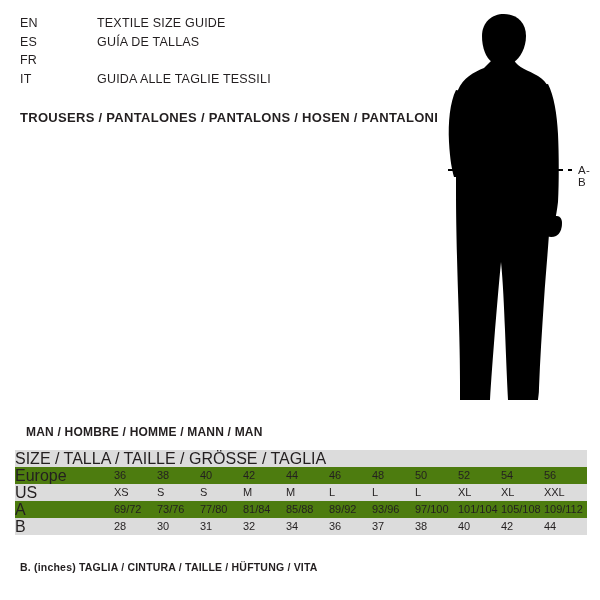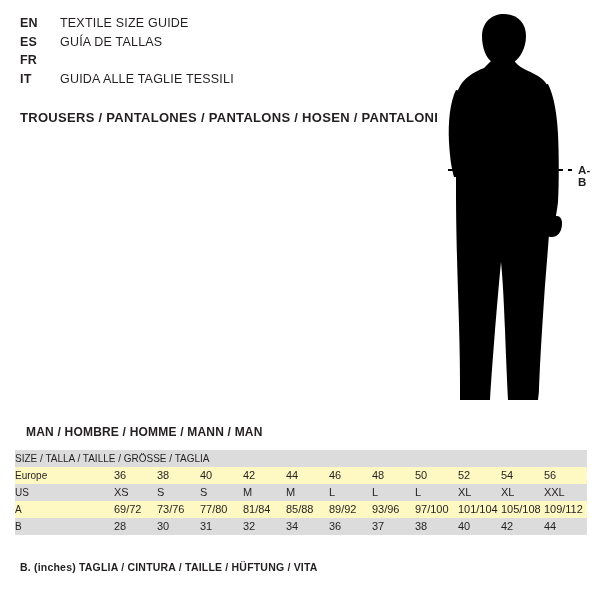--- a/index.html
+++ b/index.html
@@ -31,25 +31,25 @@
     display: flex;
     align-items: baseline;
     height: 18.5px;
     line-height: 18.5px;
     white-space: nowrap;
   }
   .lang-code {
     width: 40px;
     font-size: 12.5px;
     letter-spacing: 0.2px;
-    font-weight: bold;
   }
   .lang-text {
     font-size: 12.5px;
     letter-spacing: 0.2px;
+    margin-left: 37px;
   }
 
   
   .trousers-title {
     position: absolute;
     left: 20px;
     top: 110px;
     font-size: 13px;
     font-weight: bold;
     letter-spacing: 0.3px;
@@ -64,21 +64,21 @@
     width: 170px;
     height: 400px;
   }
   .figure-svg { display: block; }
 
   .ab-label {
     position: absolute;
     left: 158px;
     top: 154px;
     font-size: 11.5px;
-    font-weight: bold;
+    font-weight: normal;
     letter-spacing: 0.3px;
   }
 
   
   .man-title {
     position: absolute;
     left: 26px;
     top: 425px;
     font-size: 12px;
     font-weight: bold;
@@ -95,25 +95,25 @@
     font-size: 11px;
   }
   table.size-table td {
     padding: 0;
     height: 17px;
     line-height: 17px;
     white-space: nowrap;
     vertical-align: middle;
   }
   table.size-table tr.shaded { background: #dcdcdc; }
-  table.size-table tr.plain { background: #fef9c3; }
+  table.size-table tr.plain { background: #4d7c0f; }
   td.rowlabel {
     width: 92px;
     padding-left: 4px;
-    font-size: 10px;
+    font-size: 16px;
     margin-left: 16px;
   }
   td.cell {
     width: 40px;
     text-align: left;
     font-size: 11px;
     margin-left: 14px;
   }
   .hdr-label { font-size: 11px; }
 

